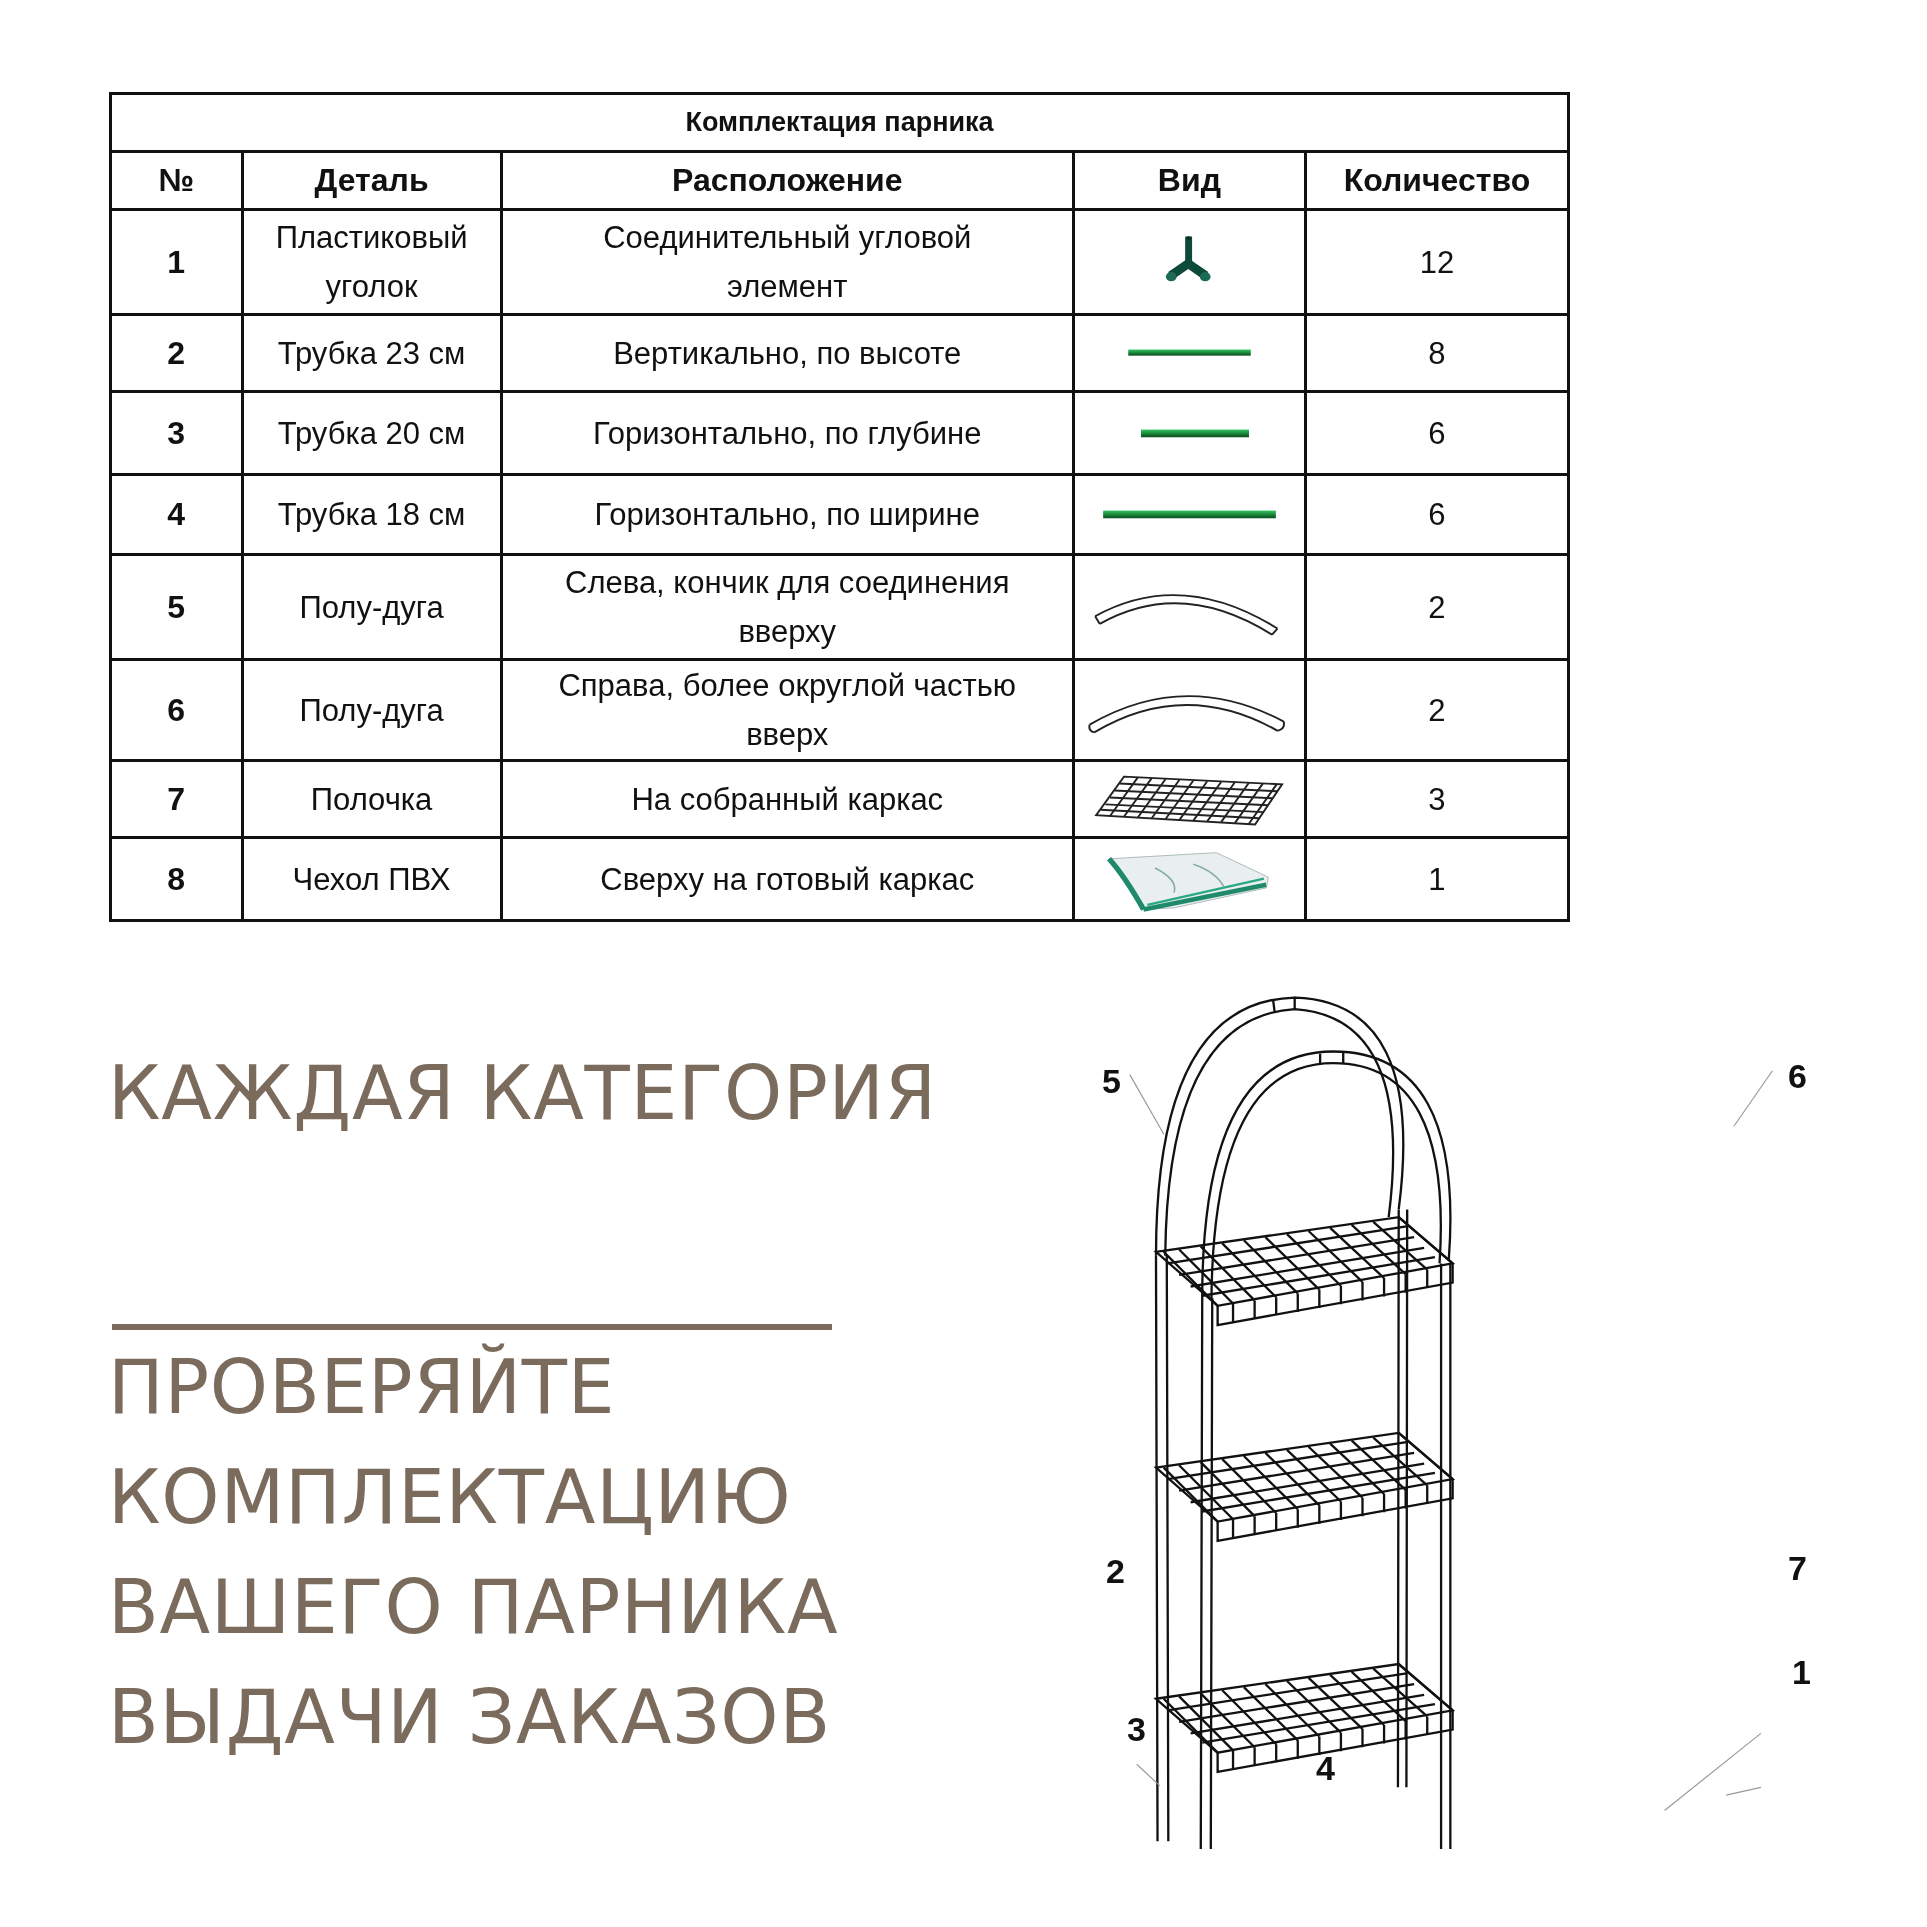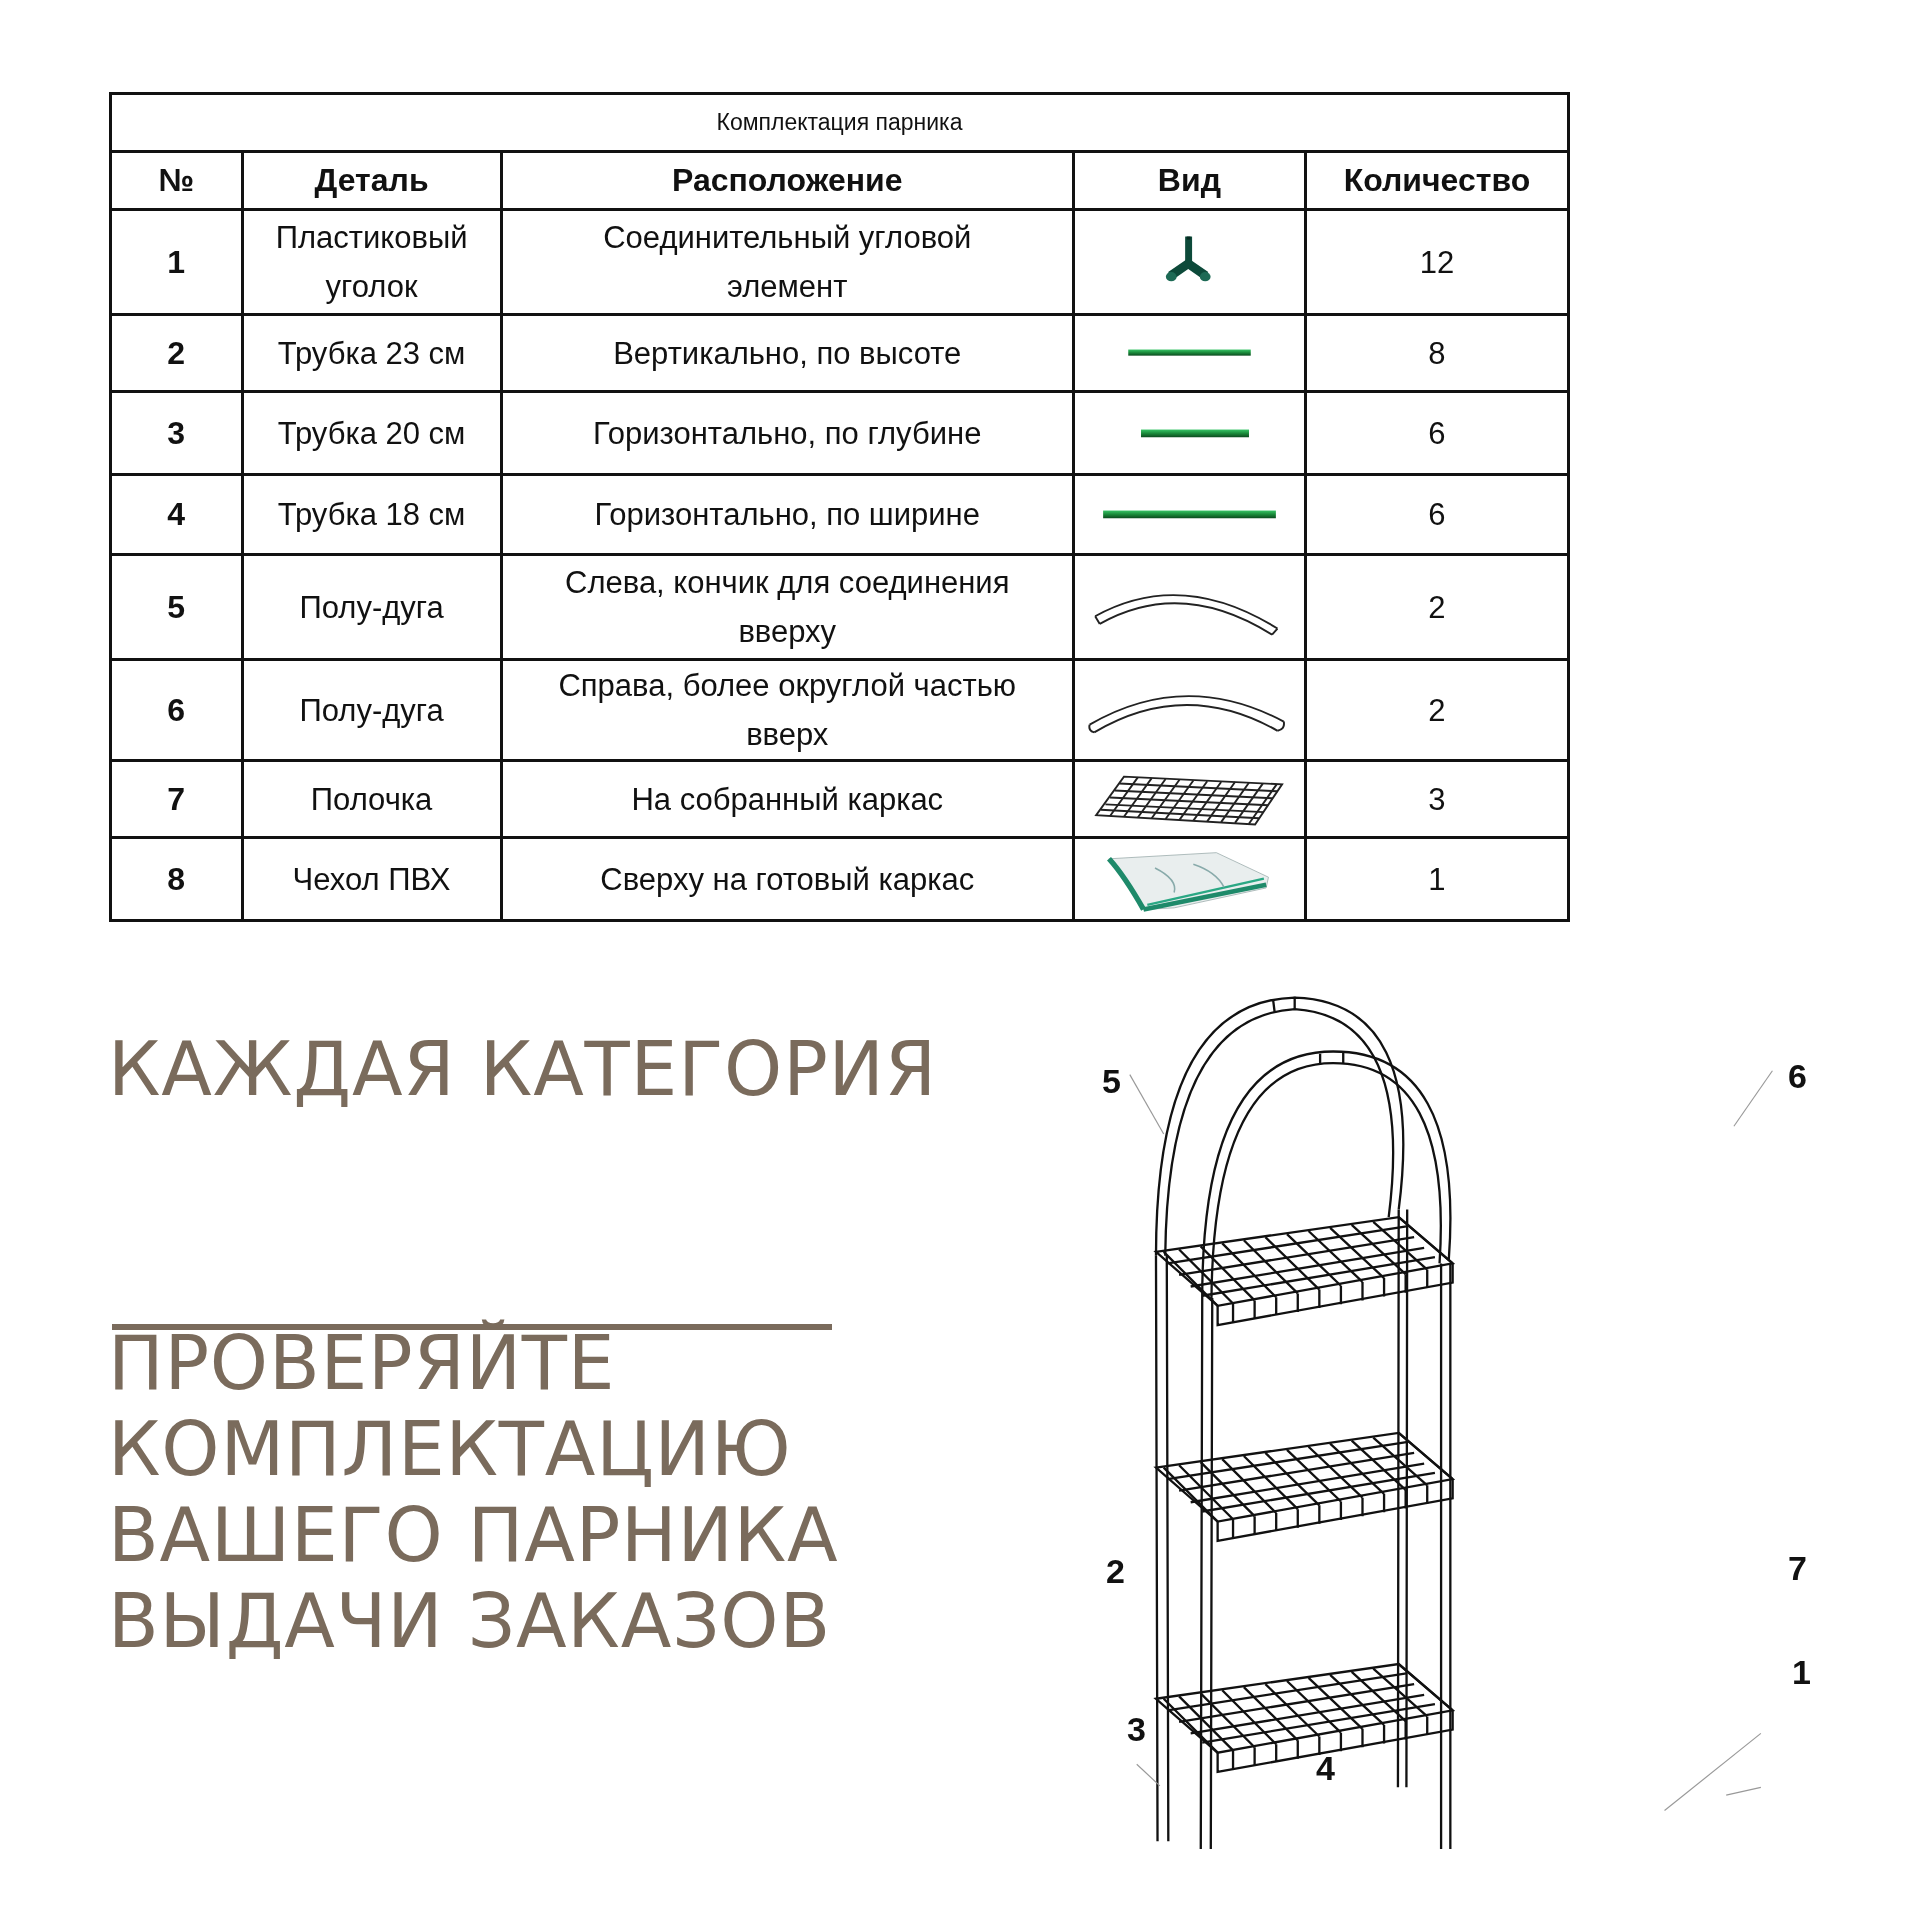--- a/index.html
+++ b/index.html
@@ -12,33 +12,33 @@
     border-collapse: collapse;
     font-family: "Liberation Sans Narrow", "Liberation Sans", sans-serif;
     color: #111;
   }
   .parts-table td, .parts-table th {
     border: 3.1px solid #111;
     text-align: center; vertical-align: middle;
     padding: 0 6.2px;
     font-size: 31px; line-height: 49px;
   }
-  .parts-table .title-cell { height: 55px; font-weight: normal; font-size: 23px; margin-left: 21px; }
+  .parts-table .title-cell { height: 55px; font-weight: bold; font-size: 27px; margin-left: 21px; }
   .parts-table th { height: 55px; font-weight: bold; font-size: 32px; }
   .parts-table td.num { font-weight: bold; font-size: 32px; }
   .col-num { width: 131px; } .col-part { width: 258px; } .col-loc { width: 570px; }
   .col-view { width: 231px; } .col-qty { width: 262px; }
   .r1 td { height: 102px; } .r2 td { height: 74px; } .r3 td { height: 80px; }
   .r4 td { height: 77px; } .r5 td { height: 102px; } .r6 td { height: 86px; }
   .r7 td { height: 74px; } .r8 td { height: 80px; }
   .view-cell svg { display: block; margin: 0 auto; }
 
   
   .promo { position: absolute; left: 108px; color: #7a6b5c; font-family: "DejaVu Sans", sans-serif; font-weight: normal; letter-spacing: 0.8px; }
-  .promo .line { display: block; font-size: 74px; line-height: 86px; white-space: nowrap; }
+  .promo .line { display: block; font-size: 74px; line-height: 86px; white-space: nowrap; margin-top: 24px; }
   .promo-1 { top: 1026px; }
   .promo-2 { top: 1320px; }
   .divider { position: absolute; left: 112px; top: 1324px; width: 720px; height: 6.2px; background: #7a6b5c; }
 
   
   .diagram { position: absolute; left: 1102px; top: 986px; width: 709px; height: 863px; }
   .callout { position: absolute; font-family: "Liberation Sans", sans-serif; font-weight: bold; font-size: 34px; color: #111; }
 </style>
 </head>
 <body>

